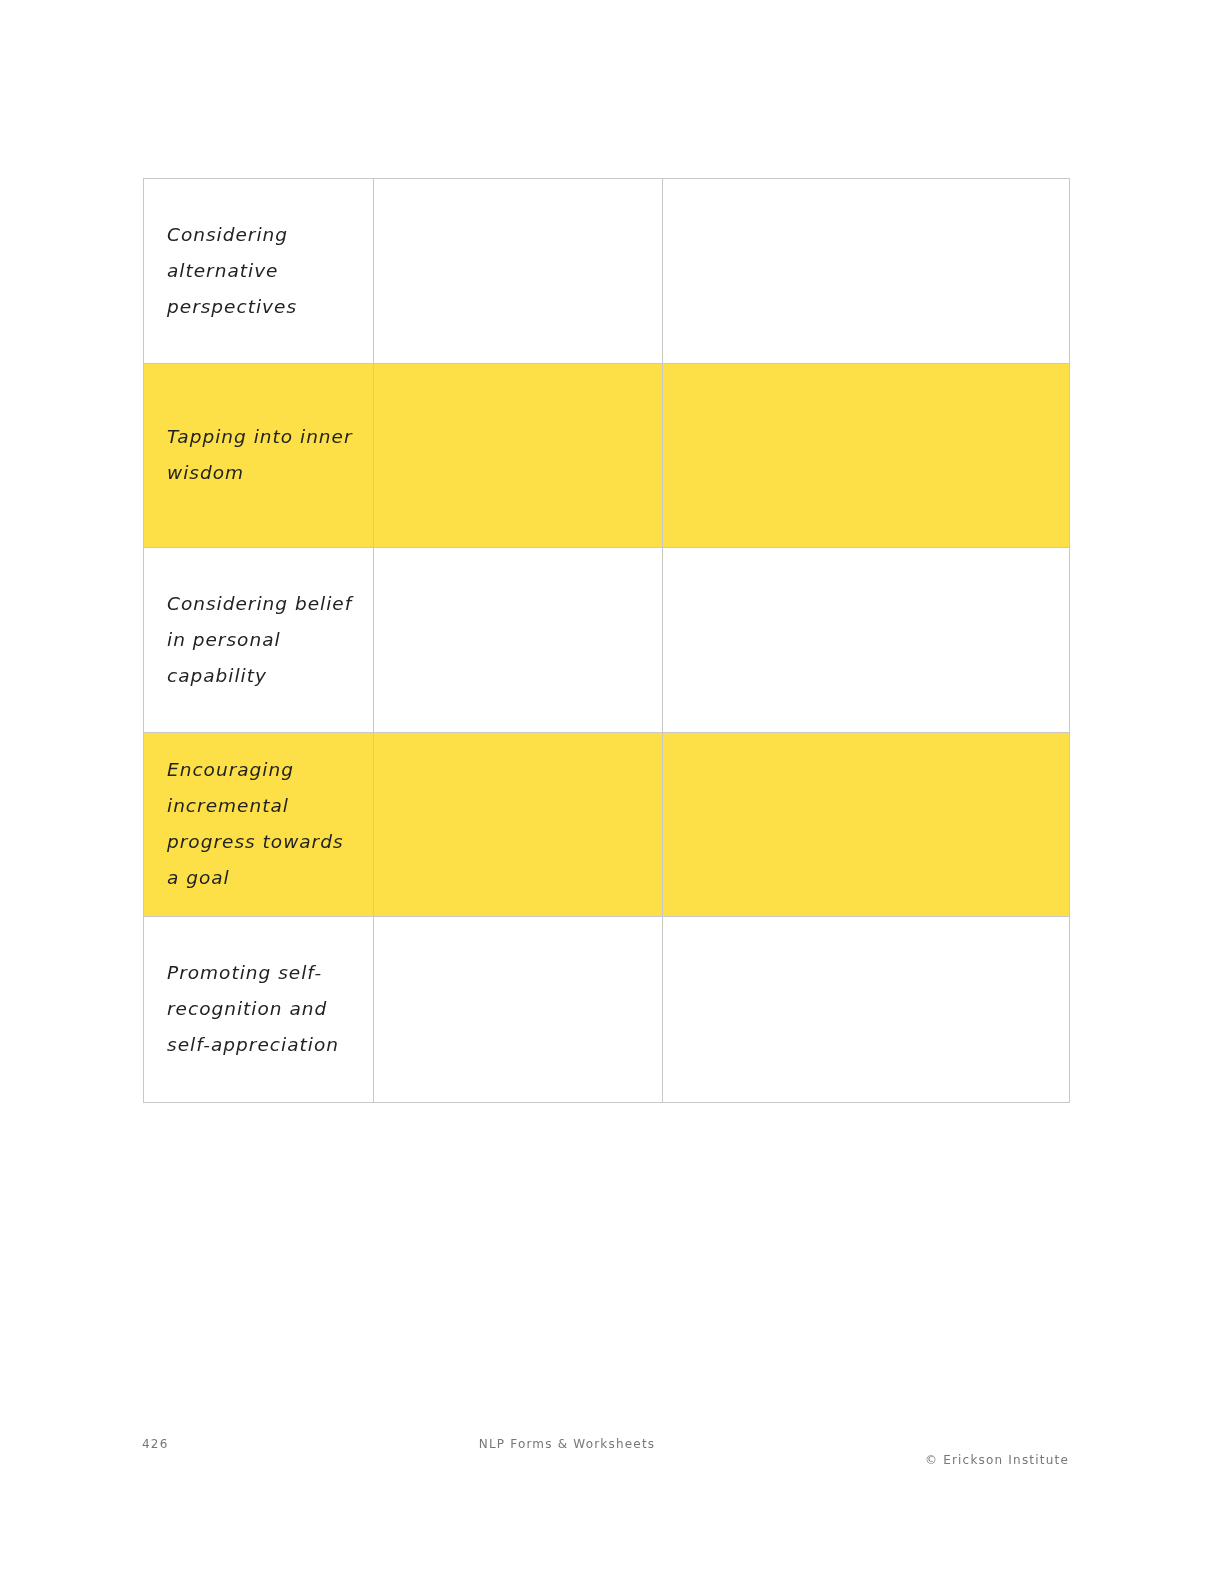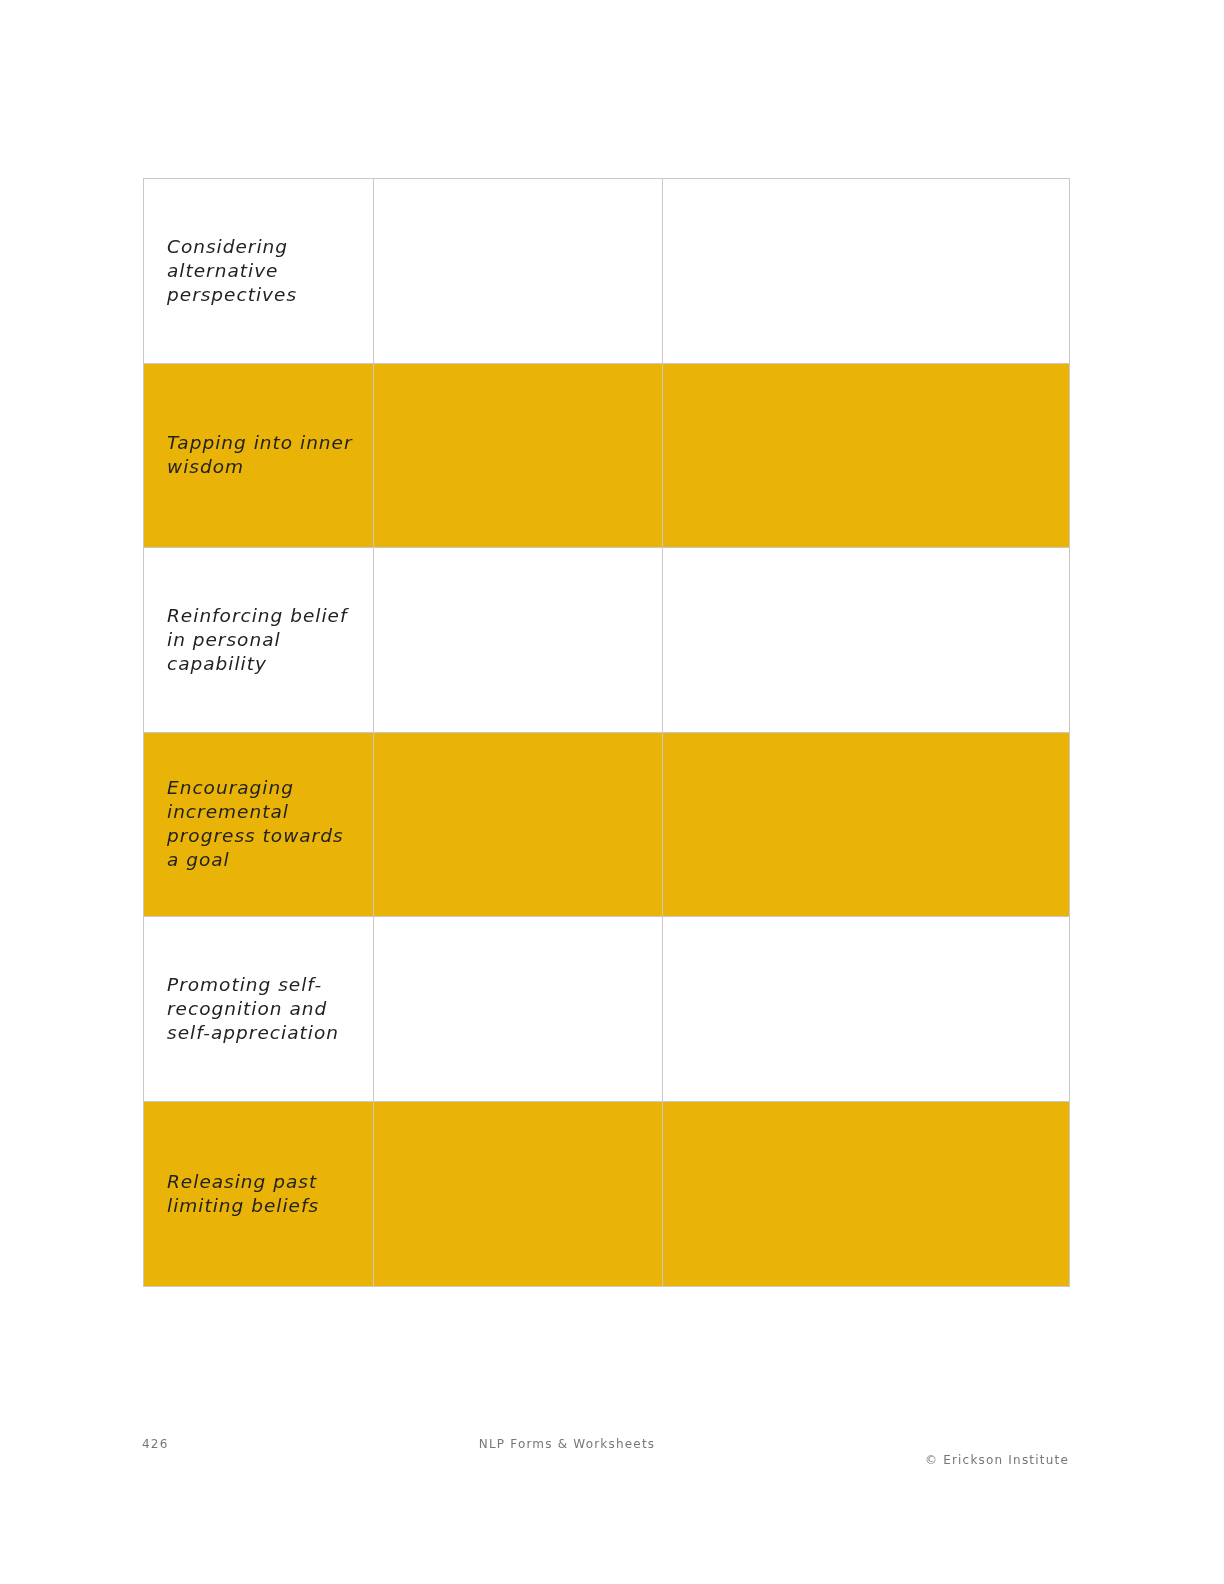--- a/index.html
+++ b/index.html
@@ -1,26 +1,26 @@
 <!DOCTYPE html>
 <html><head>
 <meta charset="utf-8">
 <style>
   html, body { margin:0; padding:0; background:#ffffff; }
   body { width:1224px; height:1584px; position:relative; overflow:hidden; font-family:"DejaVu Sans", sans-serif; }
   .table { position:absolute; left:143px; top:178px; width:927px; border:1px solid #c8c8c8; box-sizing:border-box; }
   .row { display:flex; height:184.5px; border-bottom:1px solid #c8c8c8; box-sizing:border-box; }
   .row:last-child { border-bottom:none; }
-  .row.shaded { background:#eab308; }
+  .row.shaded { background:#fde047; }
   .cell { box-sizing:border-box; border-right:1px solid #c8c8c8; }
   .cell:last-child { border-right:none; }
   .c1 { width:230px; display:flex; align-items:center; padding-left:23px; padding-right:14px; }
   .c2 { width:289px; }
   .c3 { flex:1; }
-  .label { font-style:italic; font-size:18.5px; line-height:24px; letter-spacing:1px; color:#222; }
+  .label { font-style:italic; font-size:18.5px; line-height:36px; letter-spacing:1px; color:#222; }
   .footer { position:absolute; top:1437px; font-size:12px; color:#777; letter-spacing:1.2px; }
   .f-left { left:142px; }
   .f-center { left:0; width:1134px; text-align:center; }
   .f-right { right:155px;margin-top:16px; }
 </style>
 </head>
 <body>
 
 <div class="table">
   <div class="row">
@@ -32,43 +32,36 @@
   </div>
   <div class="row shaded">
     <div class="cell c1">
         <span class="label">Tapping into inner wisdom</span>
       </div>
     <div class="cell c2"></div>
     <div class="cell c3"></div>
   </div>
   <div class="row">
     <div class="cell c1">
-        <span class="label">Reinforcing belief in personal capability</span>
+        <span class="label">Considering belief in personal capability</span>
       </div>
     <div class="cell c2"></div>
     <div class="cell c3"></div>
   </div>
   <div class="row shaded">
     <div class="cell c1">
         <span class="label">Encouraging incremental progress towards a goal</span>
       </div>
     <div class="cell c2"></div>
     <div class="cell c3"></div>
   </div>
   <div class="row">
     <div class="cell c1">
         <span class="label">Promoting self-recognition and self-appreciation</span>
       </div>
     <div class="cell c2"></div>
     <div class="cell c3"></div>
   </div>
-  <div class="row shaded">
-    <div class="cell c1">
-        <span class="label">Releasing past limiting beliefs</span>
-      </div>
-    <div class="cell c2"></div>
-    <div class="cell c3"></div>
-  </div>
 </div>
 
 <div class="footer f-left">426</div>
 <div class="footer f-center">NLP Forms &amp; Worksheets</div>
 <div class="footer f-right">© Erickson Institute</div>
 
 </body></html>

